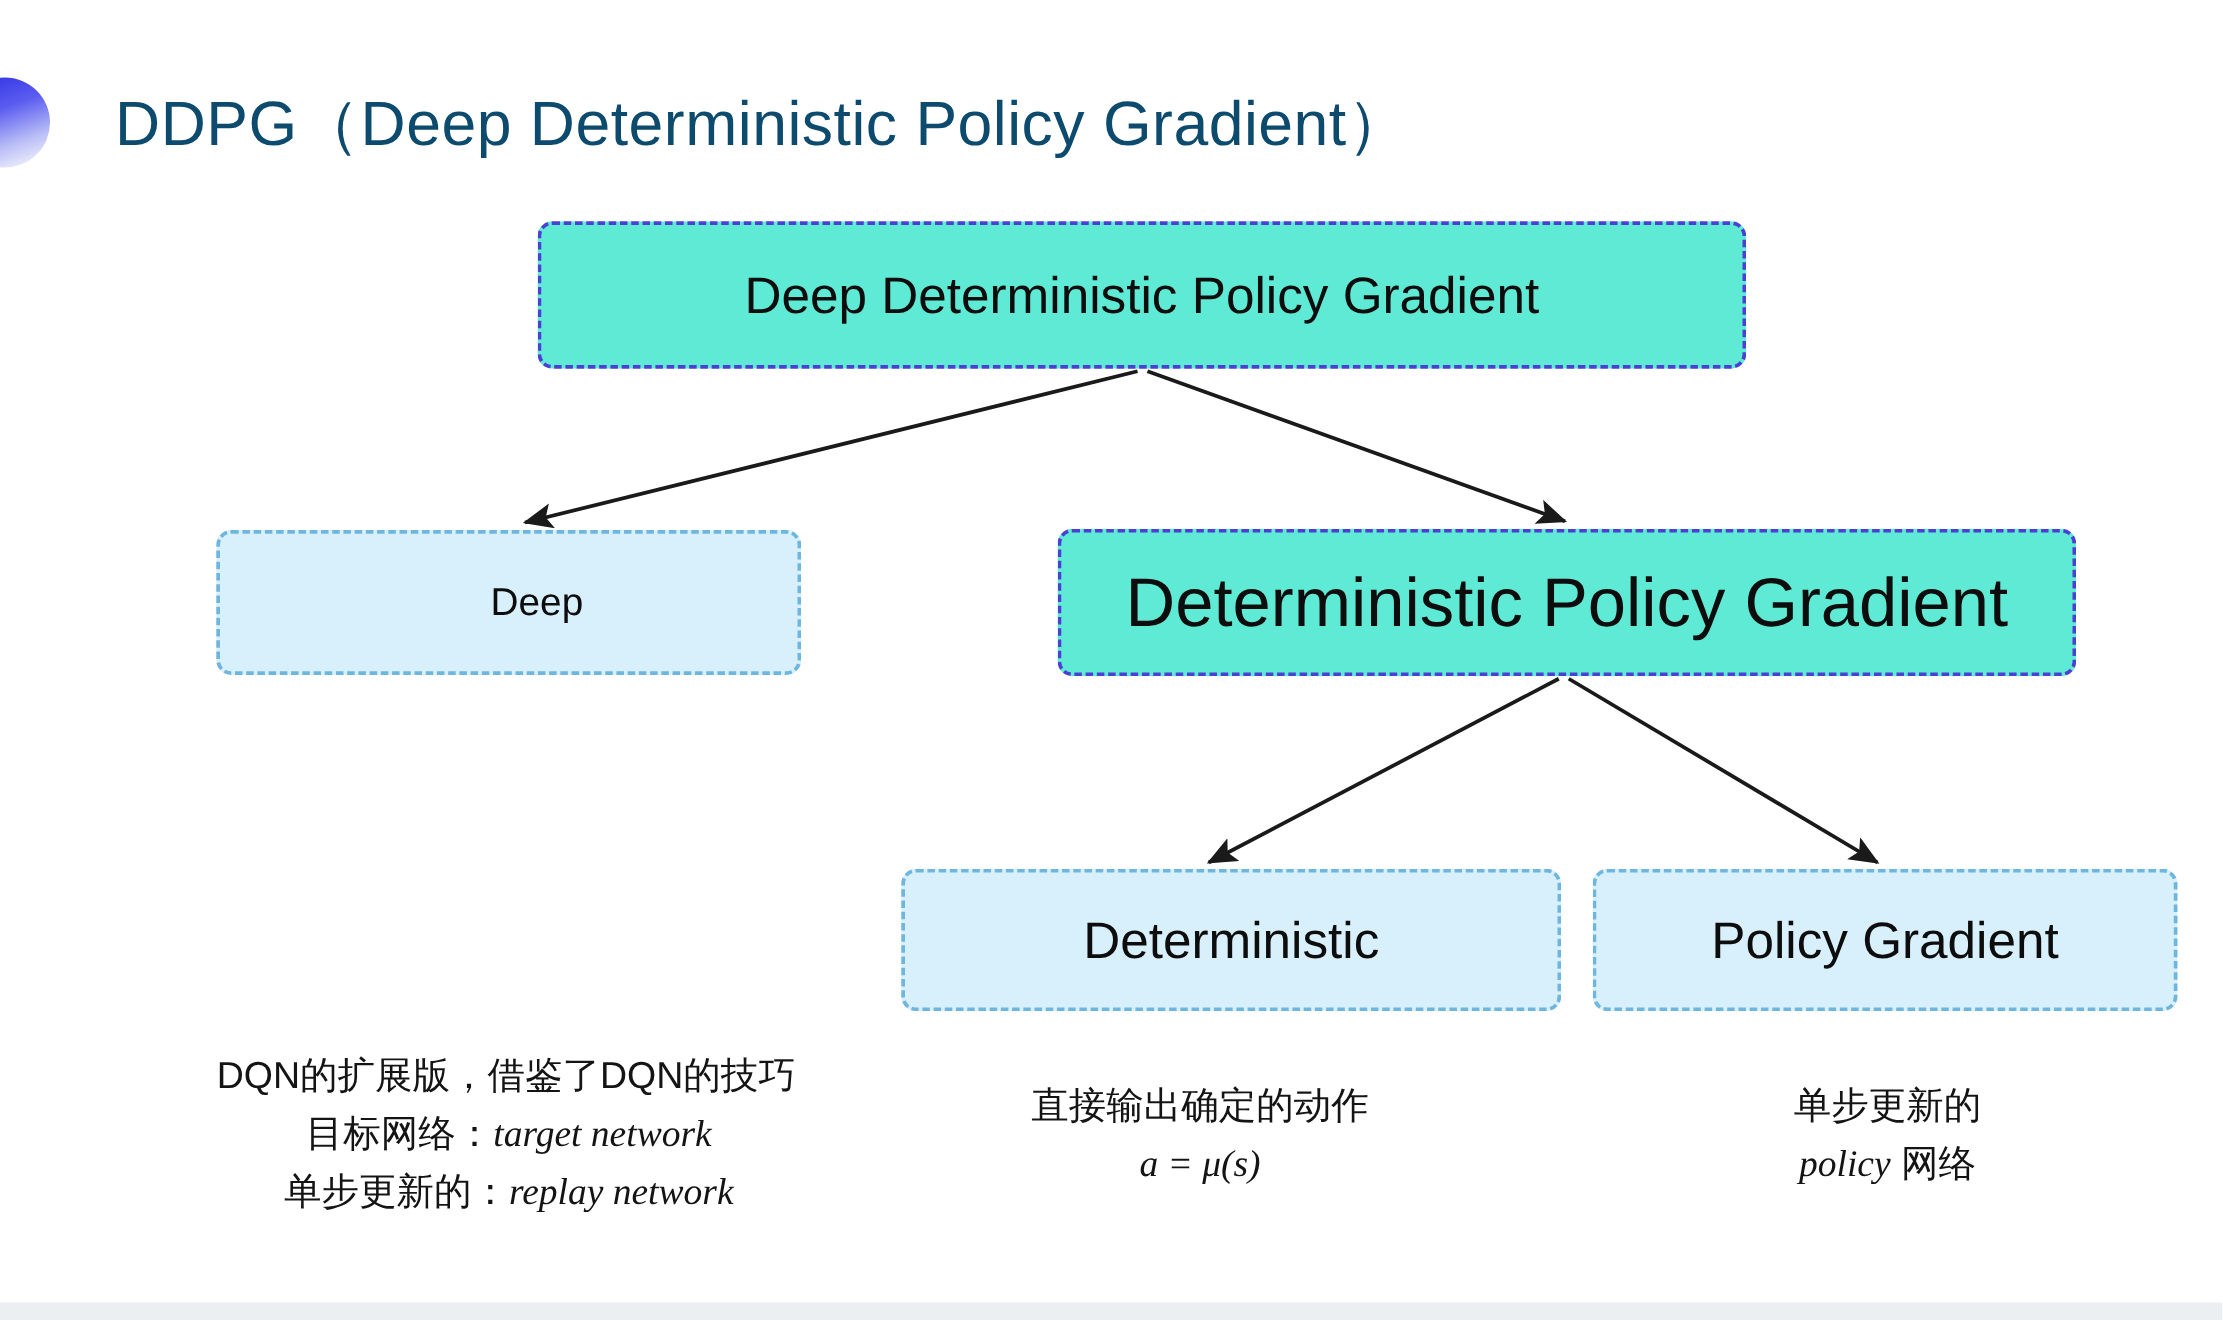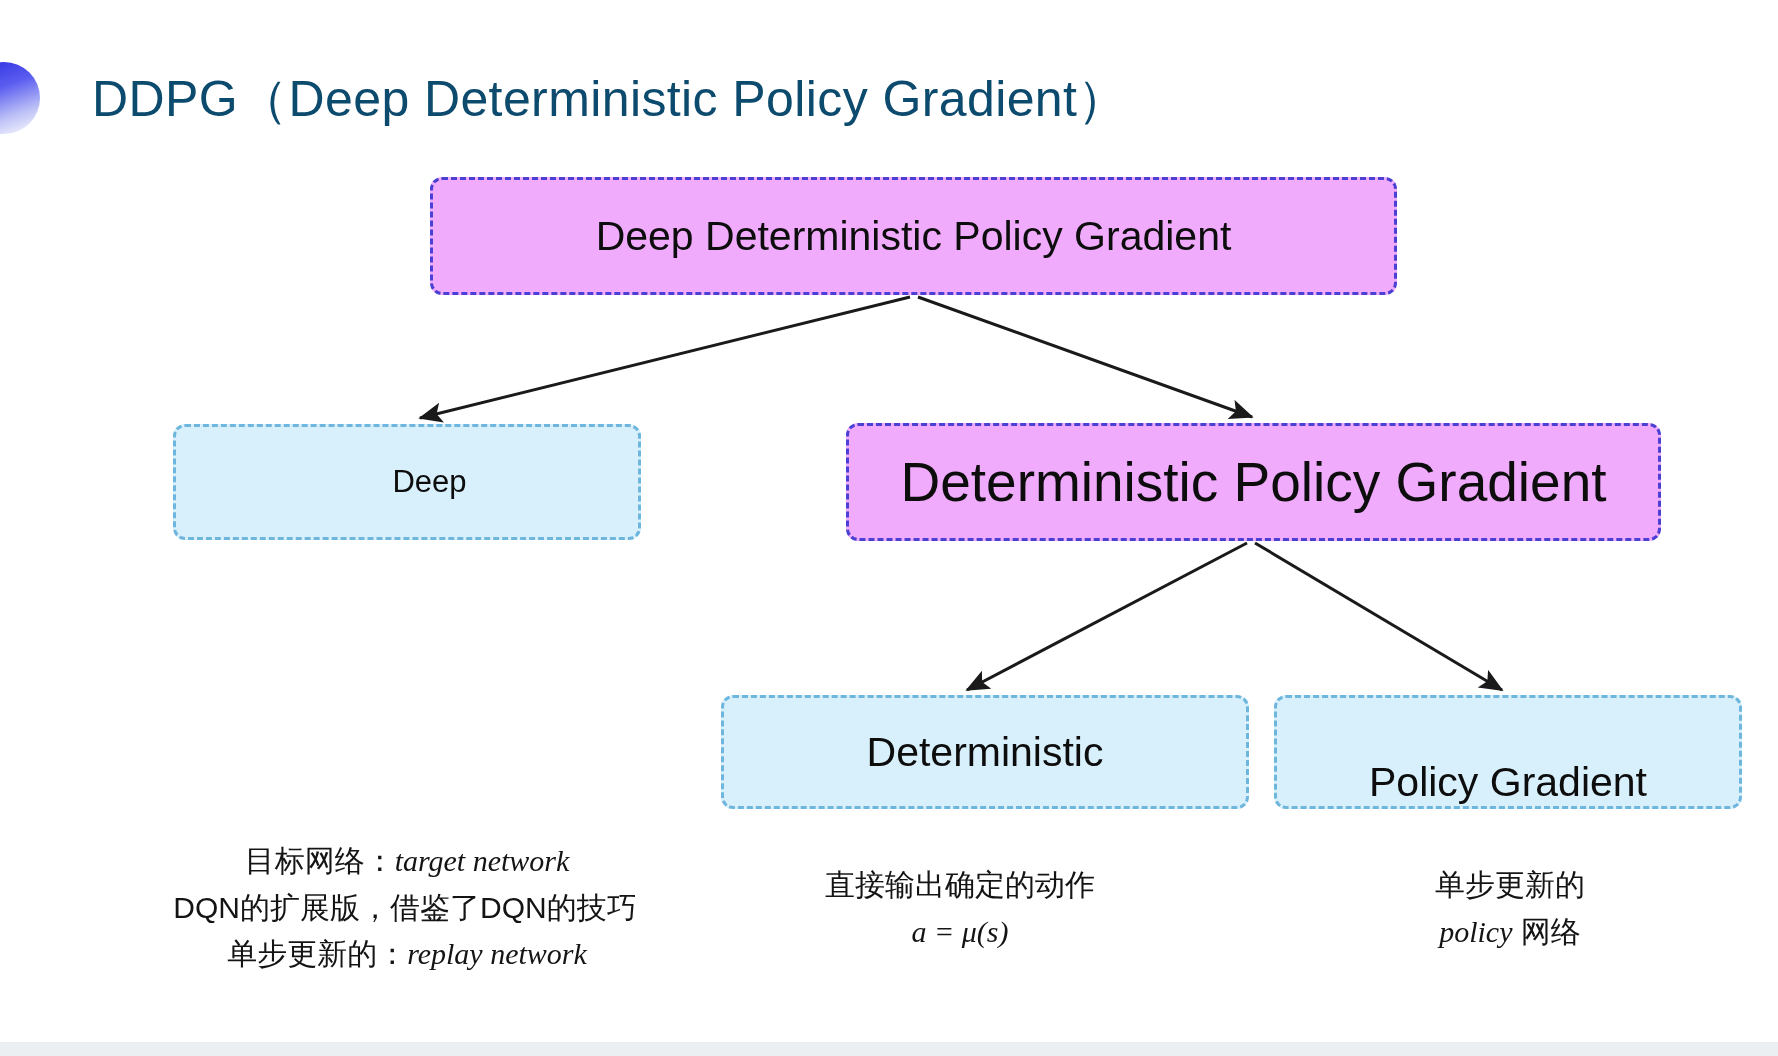--- a/index.html
+++ b/index.html
@@ -65,21 +65,21 @@
     box-sizing: border-box;
     display: flex;
     align-items: center;
     justify-content: center;
     border-radius: 12px;
     color: #0d0d0d;
     text-align: center;
     white-space: nowrap;
   }
   .node.purple {
-    background: #f0abfc;
+    background: #5eead4;
     border: 3px dashed #4b3fd4;
   }
   .node.cyan {
     background: #d8f0fb;
     border: 3px dashed #6fb6de;
   }
   .node-label { font-weight: 400; }
 
   #node-root {
     left: 430px; top: 177px;
@@ -100,21 +100,21 @@
   #node-dpg .node-label { font-size: 55px; }
 
   #node-deterministic {
     left: 721px; top: 695px;
     width: 528px; height: 114px;
   }
   #node-deterministic .node-label { font-size: 41px; }
 
   #node-policy-gradient {
     left: 1274px; top: 695px;
-    width: 468px; height: 114px; align-items: flex-end;
+    width: 468px; height: 114px;
   }
   #node-policy-gradient .node-label { font-size: 41px; }
 
   
   .caption {
     position: absolute;
     color: #141414;
     text-align: center;
     line-height: 1.55;
     white-space: nowrap;
@@ -182,22 +182,22 @@
 
   <div id="node-deterministic" class="node cyan">
     <span class="node-label">Deterministic</span>
   </div>
 
   <div id="node-policy-gradient" class="node cyan">
     <span class="node-label">Policy Gradient</span>
   </div>
 
   <div id="caption-deep" class="caption">
+    <span class="cline">DQN的扩展版，借鉴了DQN的技巧</span>
     <span class="cline indent"><span>目标网络：</span><span class="mono-italic">target network</span></span>
-    <span class="cline">DQN的扩展版，借鉴了DQN的技巧</span>
     <span class="cline indent"><span>单步更新的：</span><span class="mono-italic">replay network</span></span>
   </div>
 
   <div id="caption-deterministic" class="caption">
     <span class="cline">直接输出确定的动作</span>
     <span class="cline mono-italic">a = μ(s)</span>
   </div>
 
   <div id="caption-policy" class="caption">
     <span class="cline">单步更新的</span>

